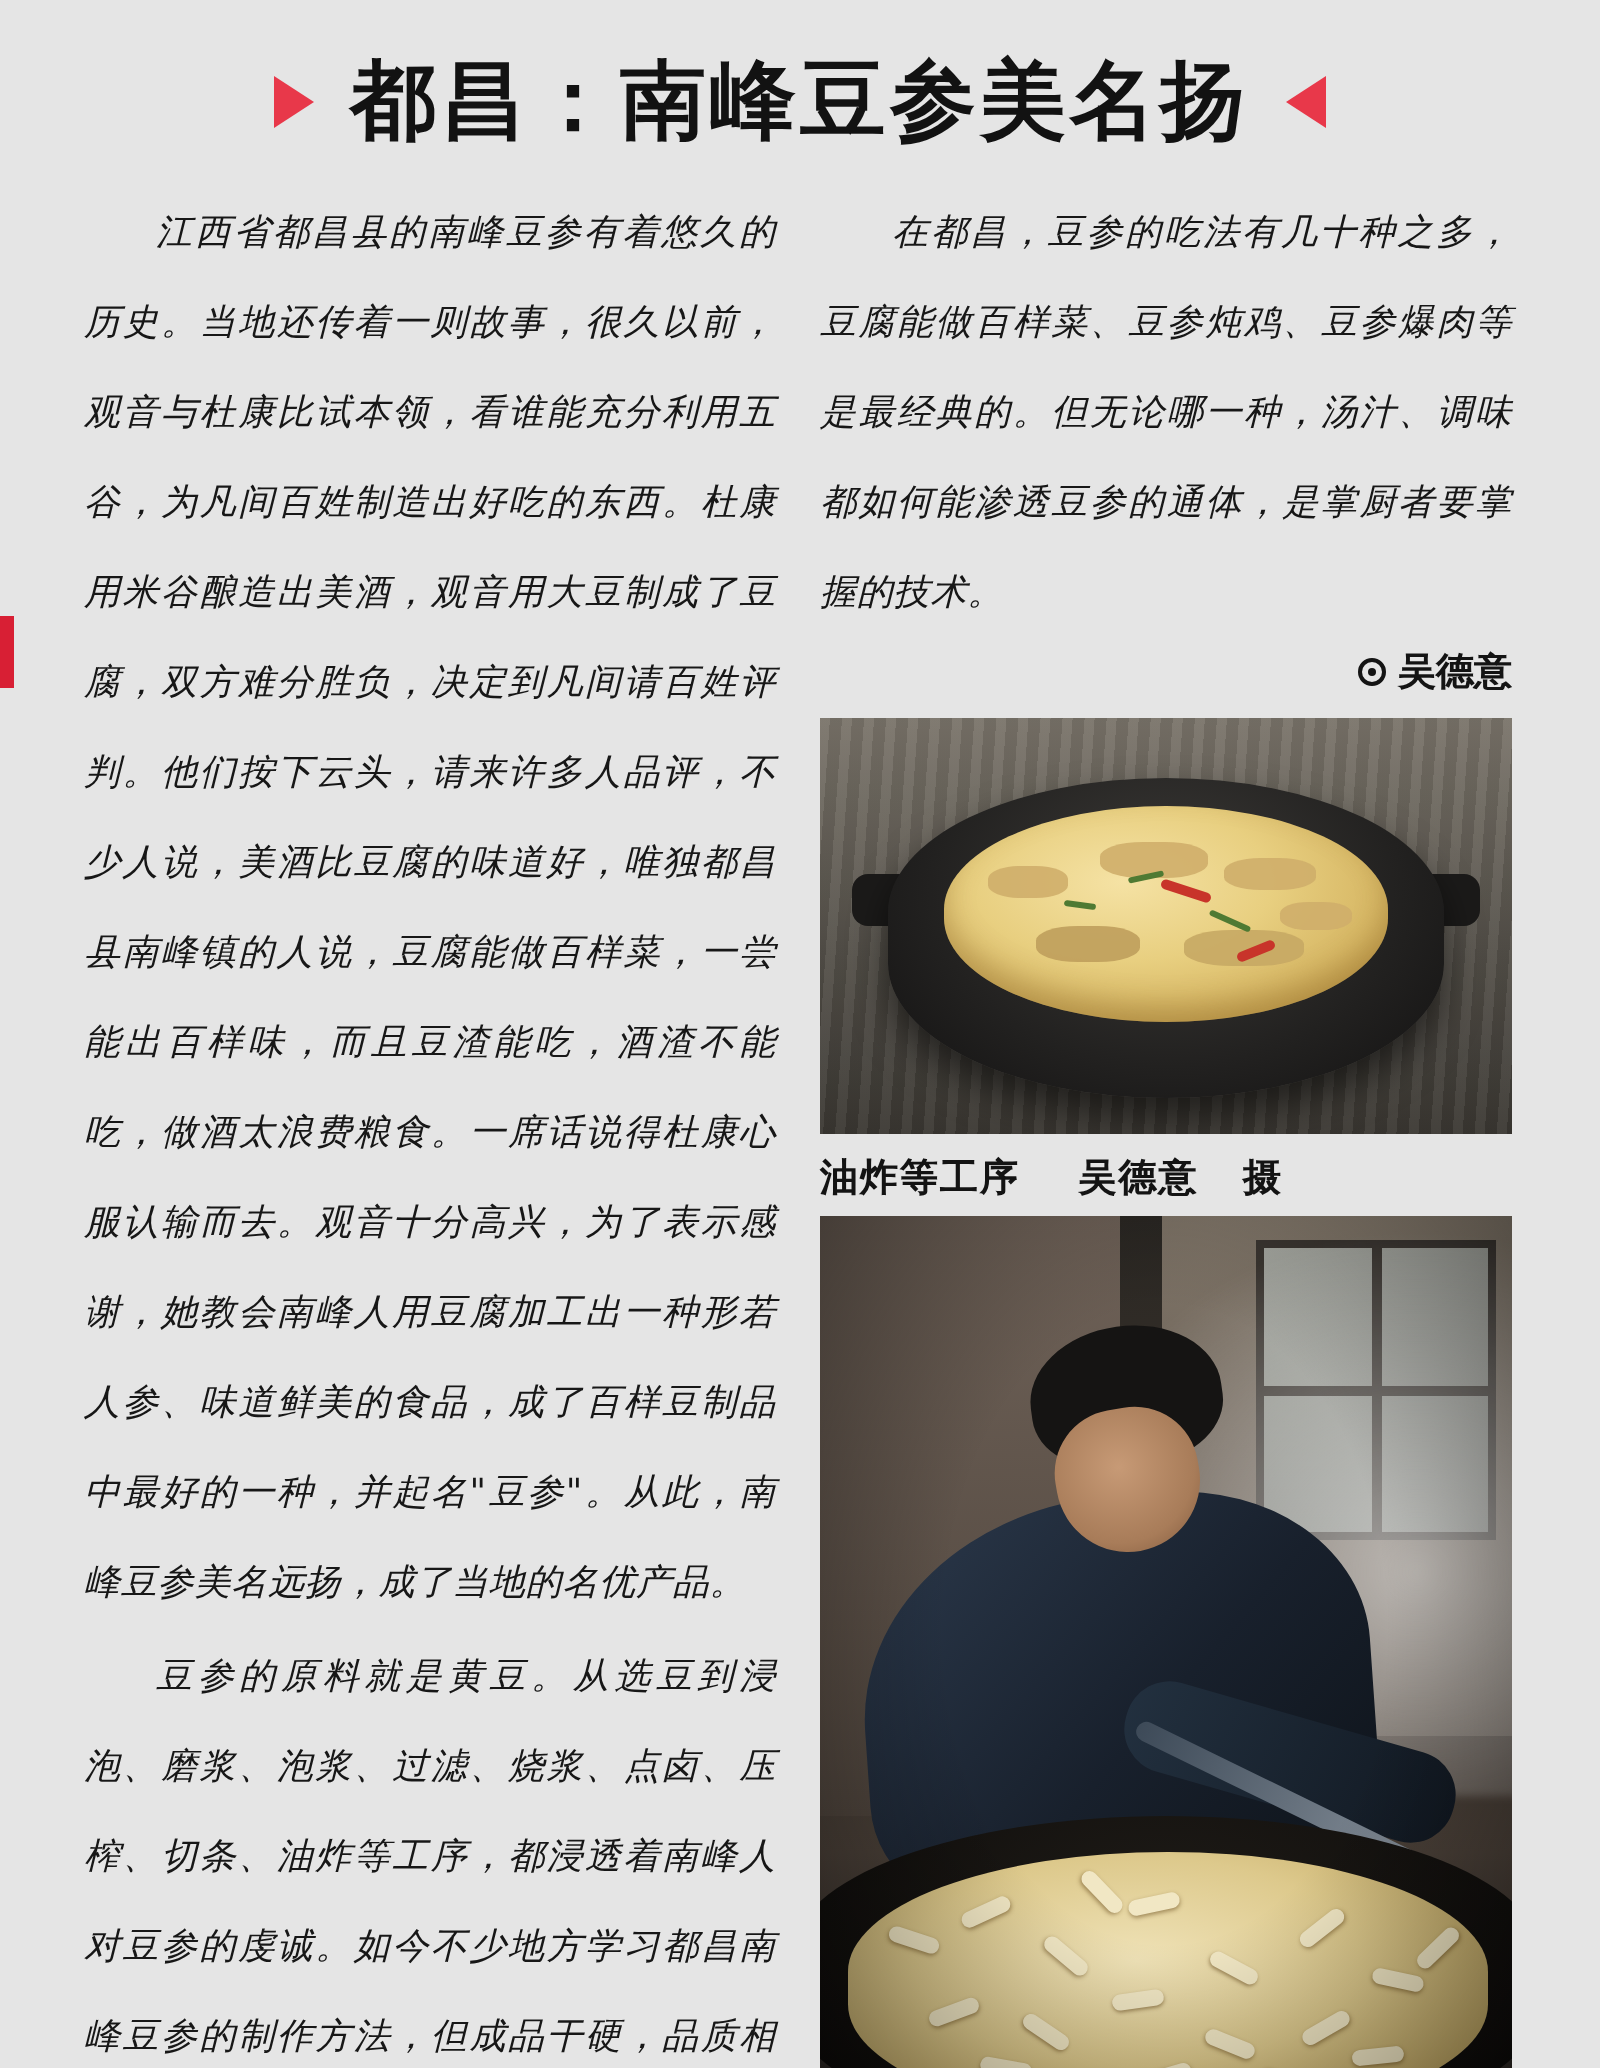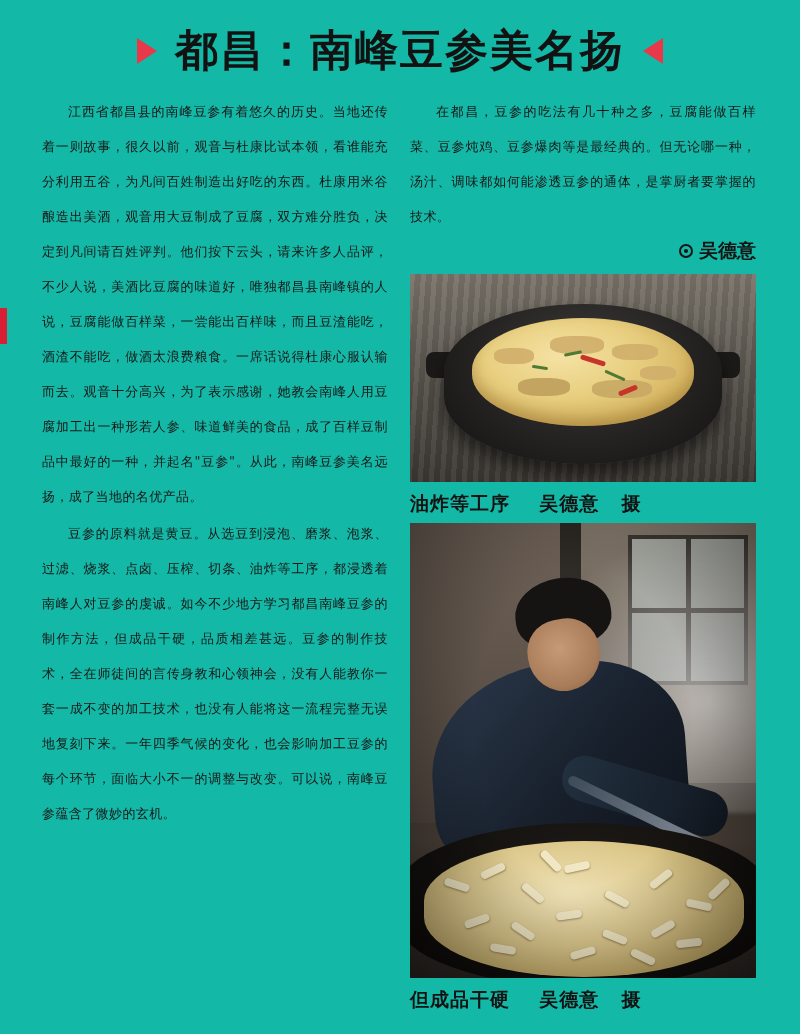--- a/index.html
+++ b/index.html
@@ -13,21 +13,21 @@
     font-family: "DejaVu Sans", "Liberation Sans", sans-serif;
     color: #111;
     position: relative;
     overflow: hidden;
   }
 
   .page {
     position: relative;
     width: 800px;
     height: 1034px;
-    background: #14b8a6;
+    background: #e5e5e5;
     box-sizing: border-box;
     padding: 0;
   }
 
   
   .edge-mark {
     position: absolute;
     left: 0;
     top: 308px;
     width: 7px;
@@ -70,28 +70,29 @@
     padding: 4px 30px 0 42px;
     box-sizing: border-box;
   }
   .col {
     width: 346px;
     flex: 0 0 346px;
   }
 
   .para {
     font-family: "DejaVu Serif", "Liberation Serif", serif;
-    font-size: 13px;
-    line-height: 35px;
+    font-size: 18px;
+    line-height: 45px;
     text-align: justify;
     text-justify: inter-character;
     text-indent: 2em;
     margin: 0 0 2px 0;
     color: #171717;
     letter-spacing: 0.4px;
+    font-style: italic;
   }
   .para.last-of-col {
     margin-bottom: 0;
   }
 
   .byline-inline {
     display: inline-flex;
     align-items: center;
     gap: 6px;
     float: right;

